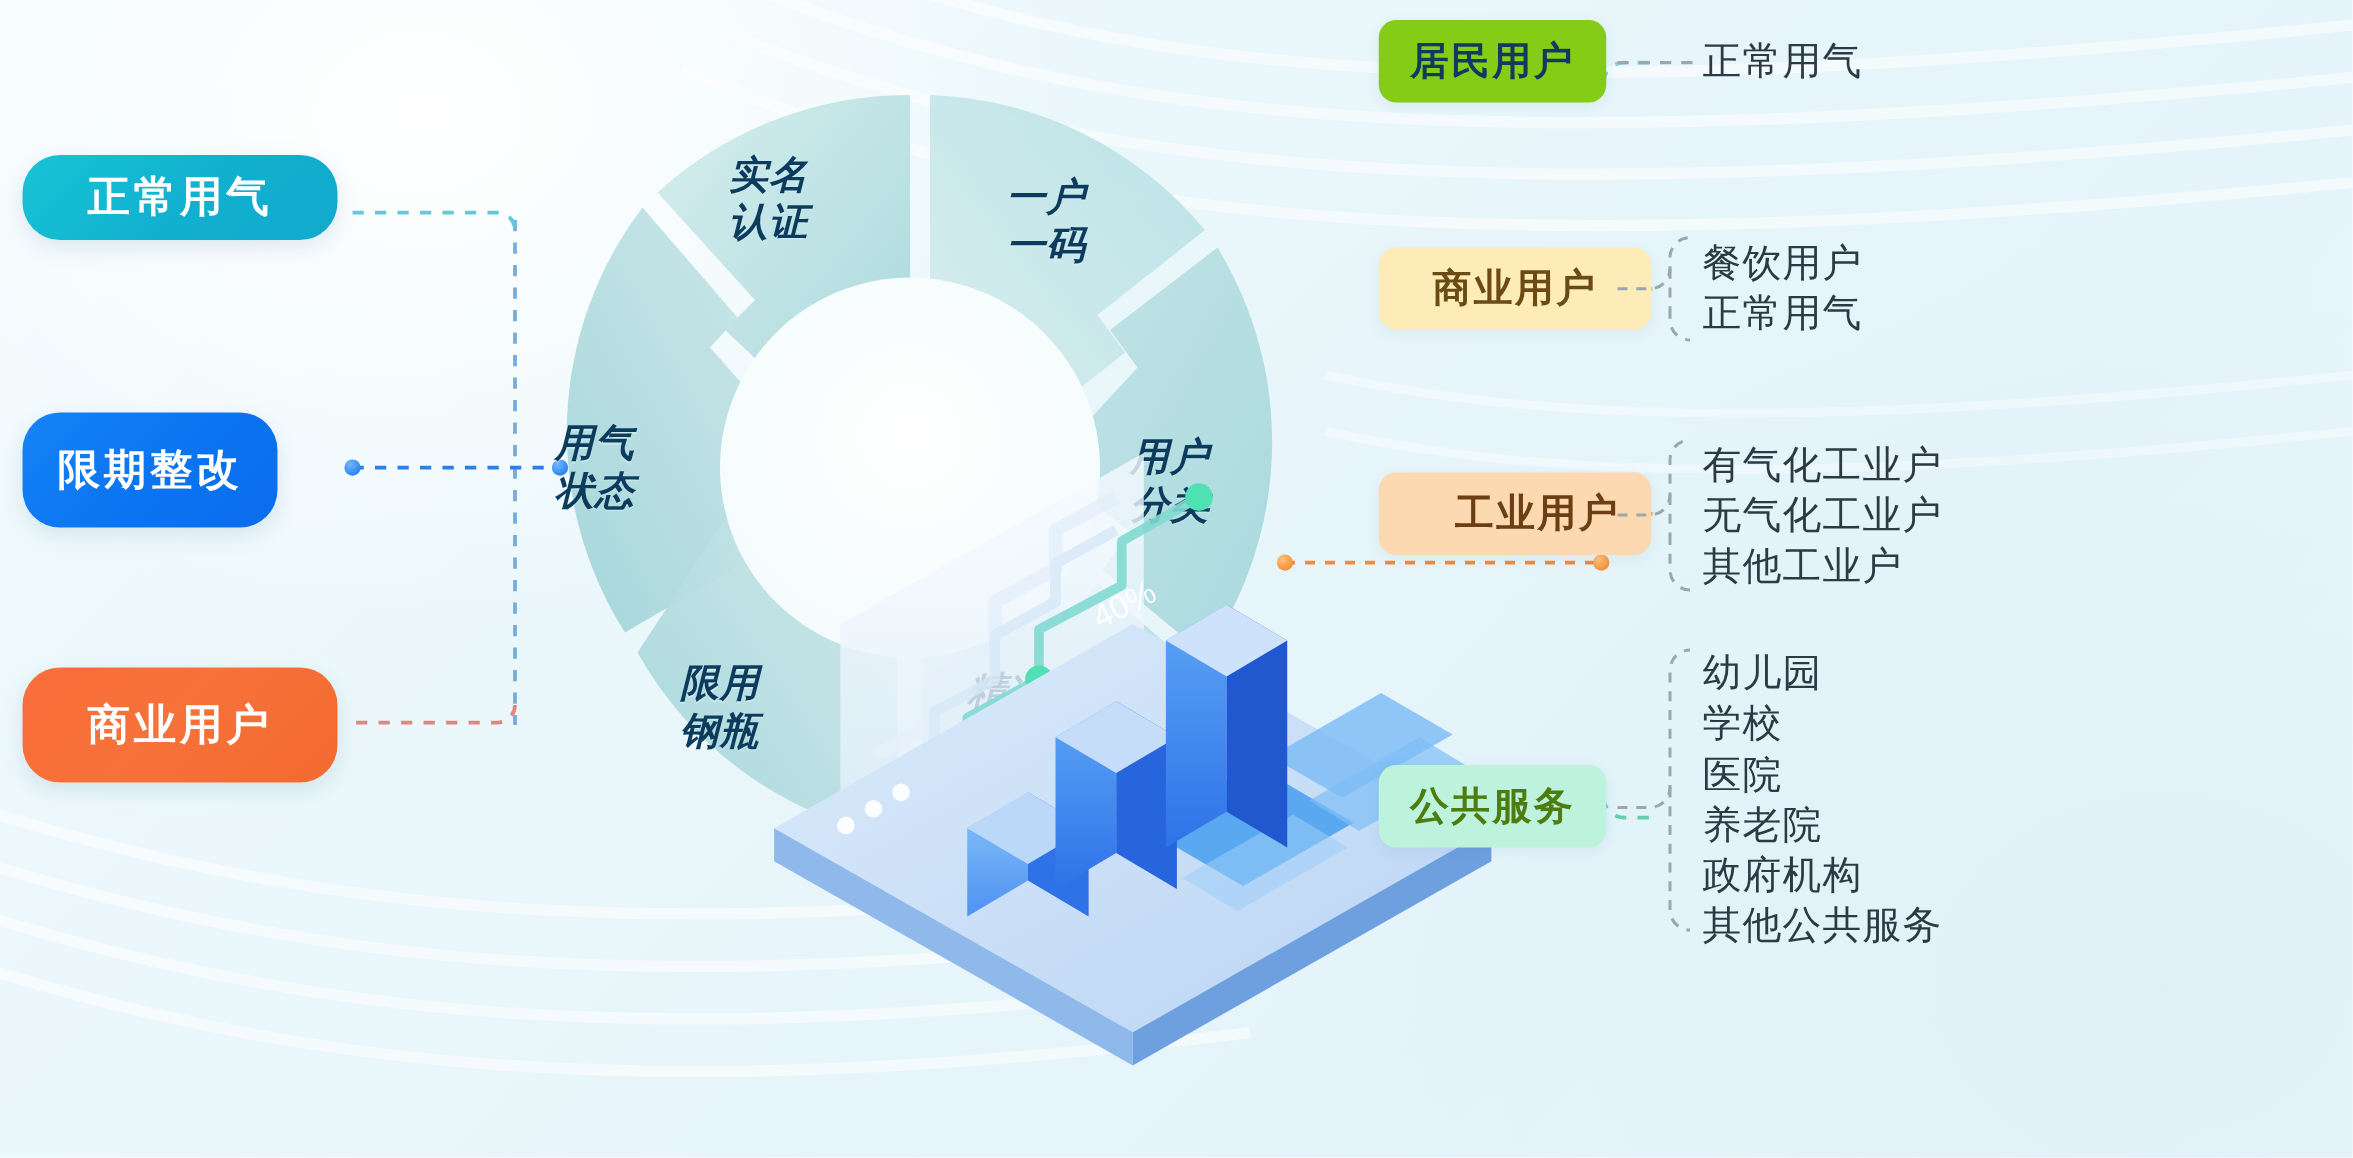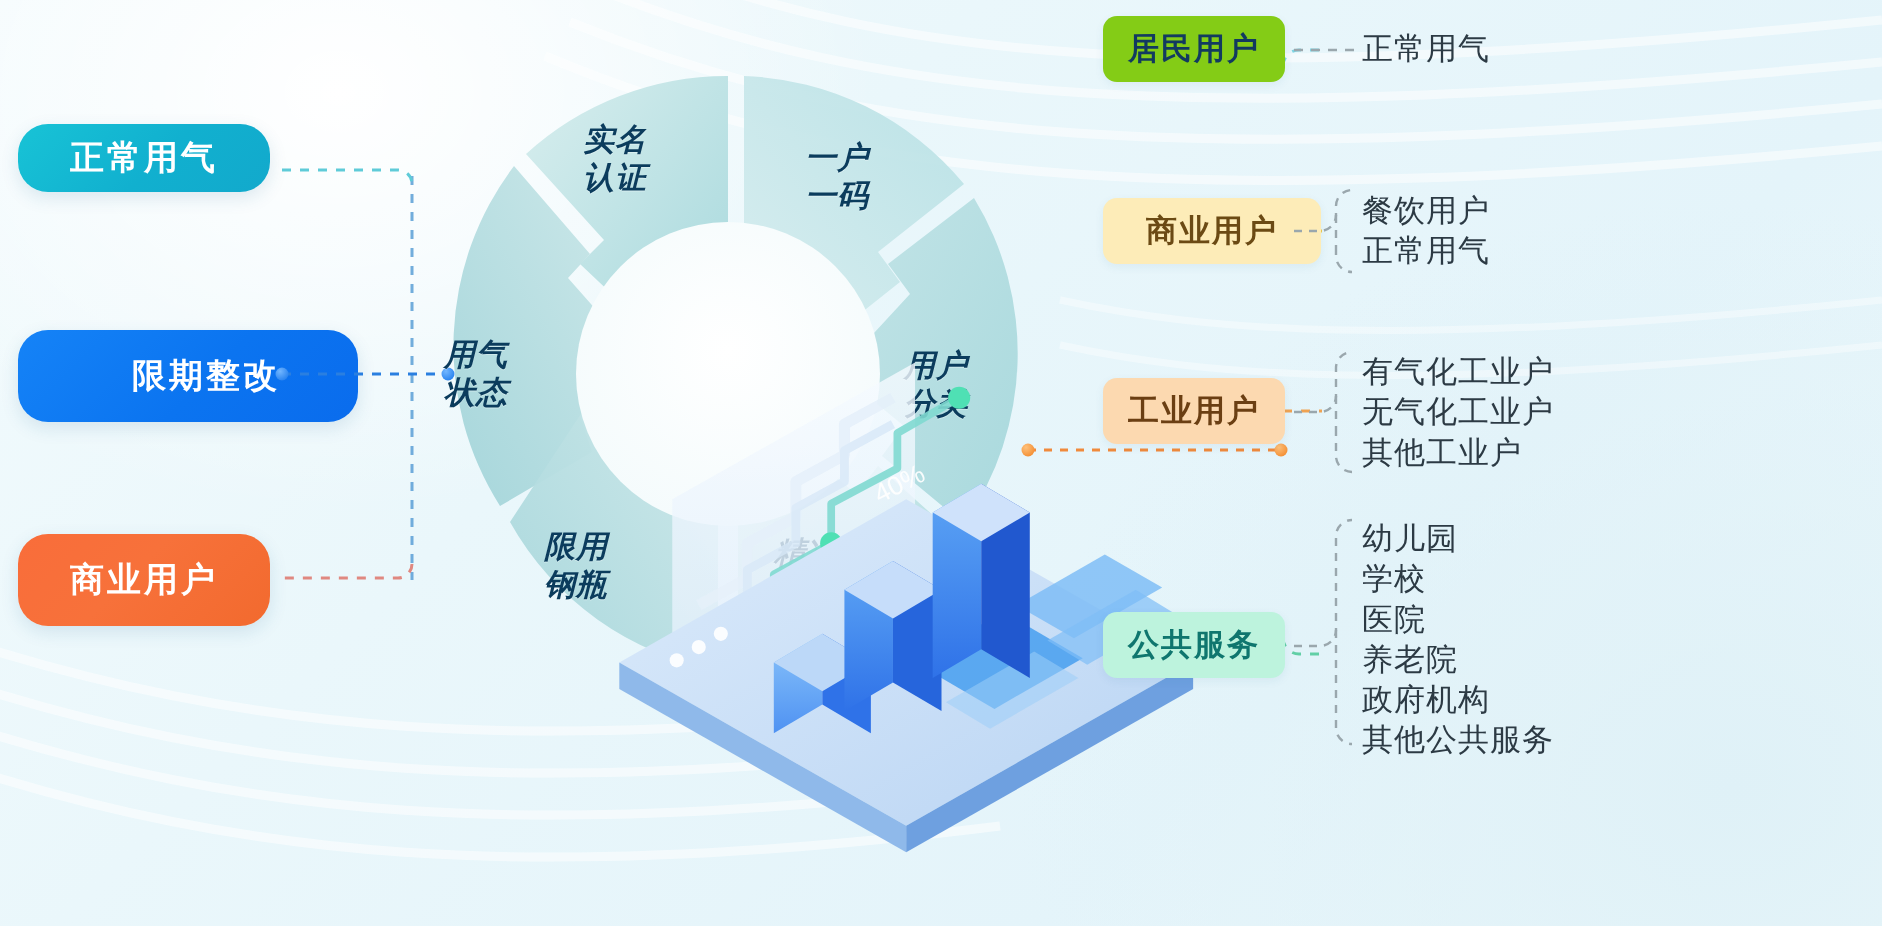--- a/index.html
+++ b/index.html
@@ -24,22 +24,22 @@
     display:flex;align-items:center;justify-content:center;
     border-radius:30px;
     color:#fff;
     font-size:34px;
     font-weight:bold;
     letter-spacing:3px;
     box-shadow:0 6px 18px rgba(20,90,140,.13);
   }
   #pill-normal{left:18px;top:124px;width:252px;height:68px;
     background:linear-gradient(135deg,#18c3d6 0%,#11b0cf 55%,#12a9cc 100%);}
-  #pill-rectify{left:18px;top:330px;width:304px;height:92px;
-    background:linear-gradient(135deg,#1583f7 0%,#0b74f0 55%,#0a6ced 100%);padding-left:36px;}
+  #pill-rectify{left:18px;top:330px;width:204px;height:92px;
+    background:linear-gradient(135deg,#1583f7 0%,#0b74f0 55%,#0a6ced 100%);}
   #pill-stop{left:18px;top:534px;width:252px;height:92px;
     background:linear-gradient(135deg,#f96d3a 0%,#f7713a 45%,#f26a2e 100%);}
 
   
   #ring-wrap{position:absolute;left:408px;top:54px;width:640px;height:640px;}
   #ring-wrap svg{display:block;width:640px;height:640px;overflow:visible;}
   .ring-label{
     position:absolute;
     color:#0b3c5d;
     font-size:31px;
@@ -65,22 +65,22 @@
     position:absolute;
     display:flex;align-items:center;justify-content:center;
     border-radius:14px;
     font-size:31px;
     font-weight:bold;
     letter-spacing:2px;
     box-shadow:0 3px 10px rgba(30,100,140,.07);
   }
   #cat-resident{left:1103px;top:16px;width:182px;height:66px;background:#84cc16;color:#123a60;}
   #cat-commercial{left:1103px;top:198px;width:218px;height:66px;background:#fdecb8;color:#6b4a14;}
-  #cat-industrial{left:1103px;top:378px;width:182px;height:66px;background:#fcd9b0;color:#6b3f13;}
-  #cat-public{left:1103px;top:612px;width:182px;height:66px;background:#bdf3dd;color:#0f766e;}
+  #cat-industrial{left:1103px;top:378px;width:182px;height:66px;background:#fcd9b0;color:#6b3f13;padding-left:36px;}
+  #cat-public{left:1103px;top:612px;width:182px;height:66px;background:#bdf3dd;color:#4d7c0f;}
 
   .sublist{
     position:absolute;
     color:#2c3a44;
     font-size:31px;
     line-height:1.30;
     letter-spacing:1px;
     white-space:pre-line;
   }
   #sub-resident{left:1362px;top:29px;}

